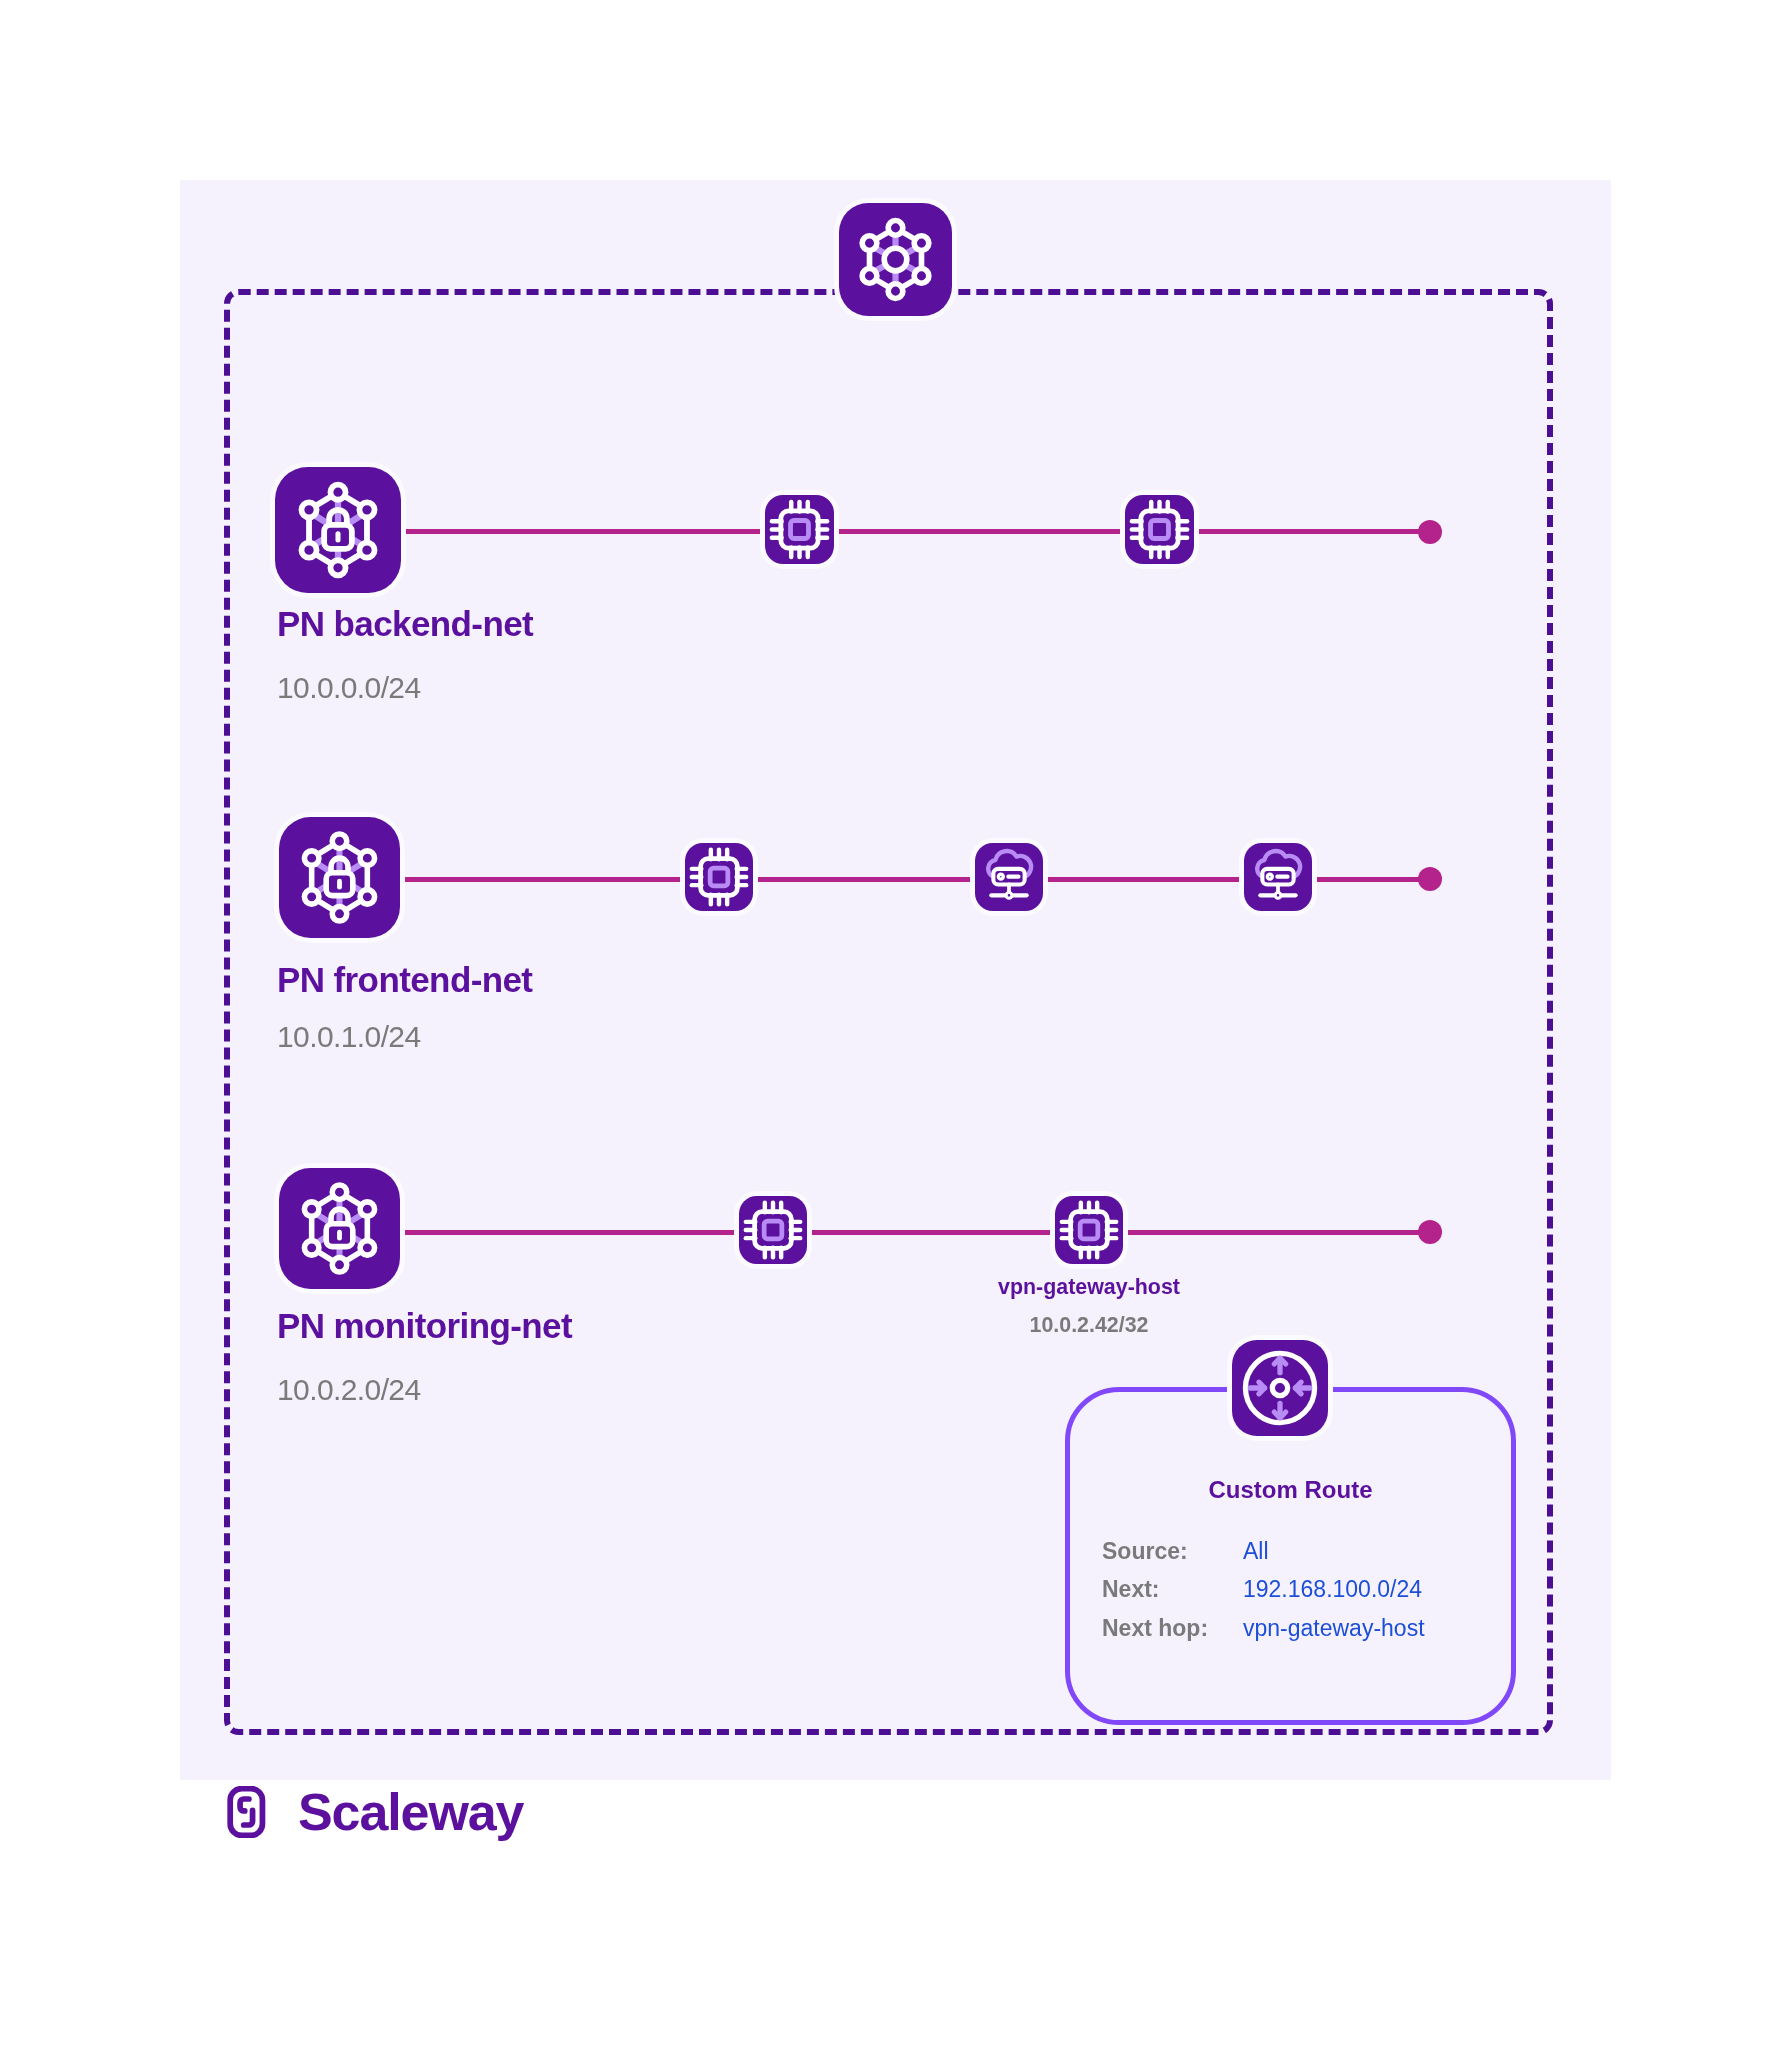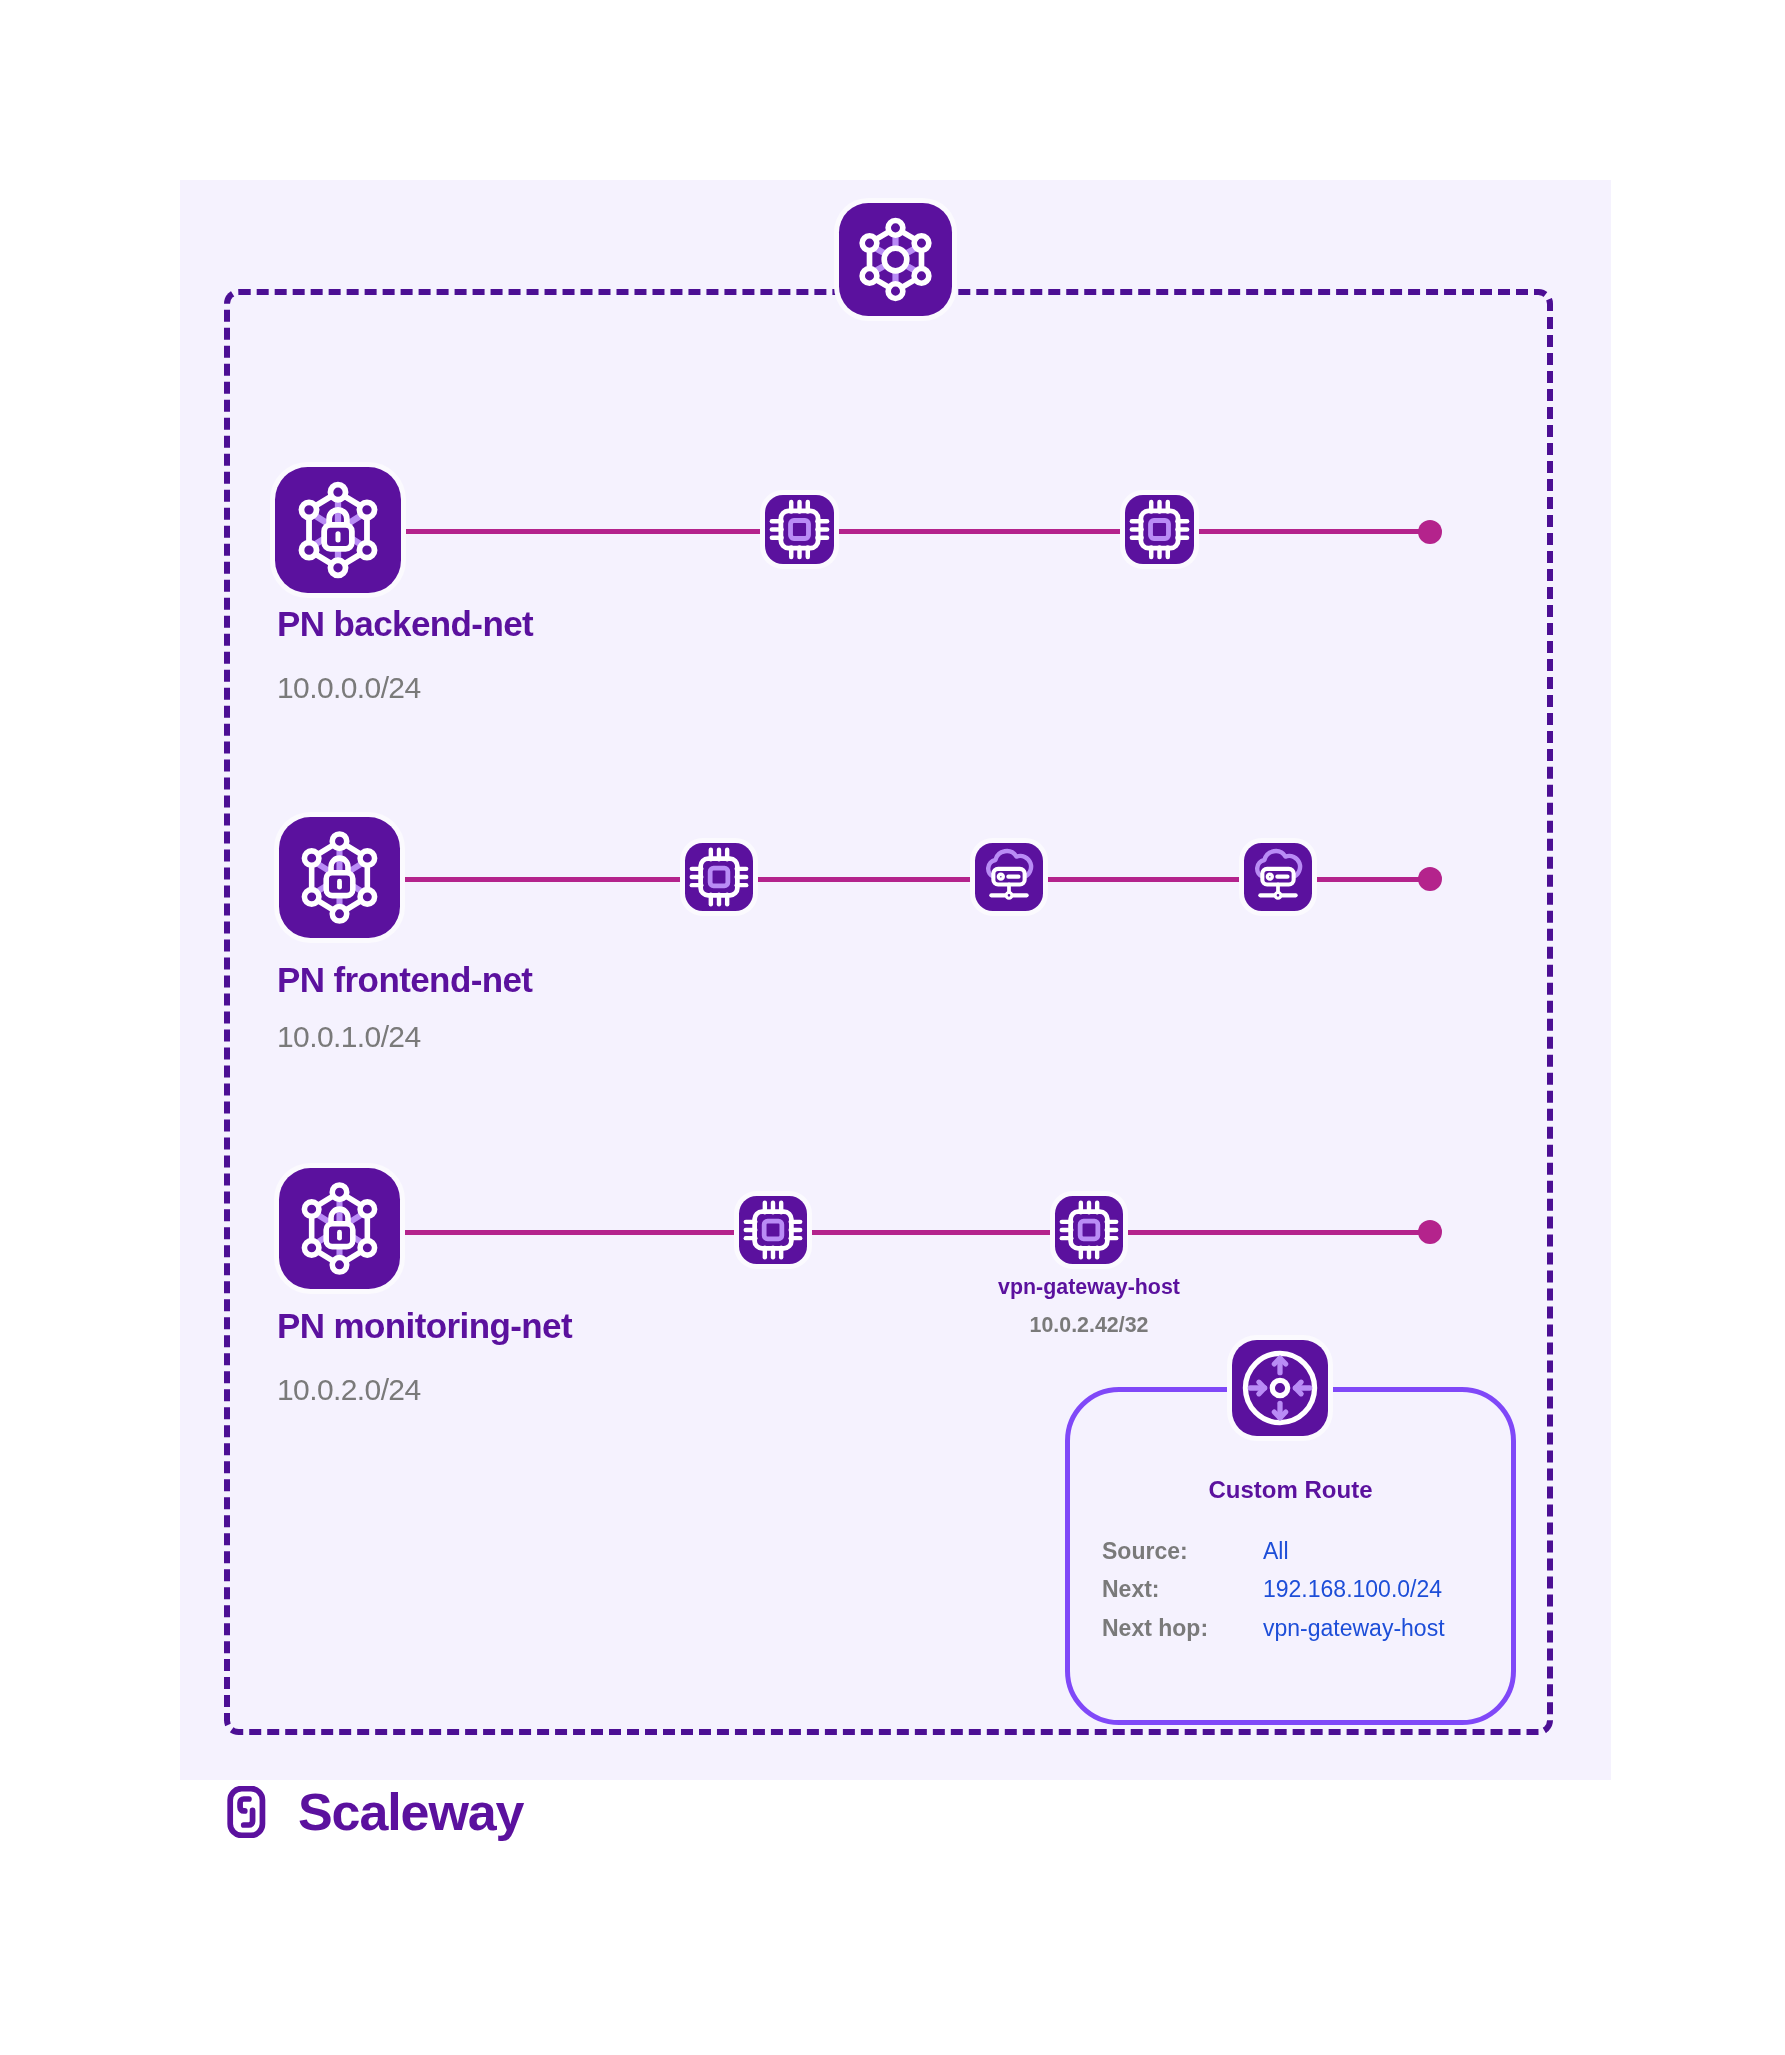--- a/index.html
+++ b/index.html
@@ -73,21 +73,21 @@
     border:5px solid #8048F8;border-radius:54px;box-sizing:border-box;
     z-index:2;
   }
   .route-title{
     position:absolute;left:1065px;top:1476px;width:451px;text-align:center;
     font-size:24px;font-weight:bold;color:#5B119E;z-index:5;
   }
   .route-rows{
     position:absolute;left:1102px;top:1538px;width:394px;z-index:5;
   }
-  .route-row{display:flex;align-items:flex-end;margin-bottom:11.3px;gap:20px;}
+  .route-row{display:flex;align-items:flex-end;margin-bottom:11.3px;}
   .route-key{
     width:141px;font-size:23px;font-weight:bold;color:#7A7A7A;flex:0 0 auto;
   }
   .route-val{font-size:23px;color:#1d4ed8;}
 
   
   .logo{position:absolute;left:225px;top:1786px;display:flex;align-items:center;gap:21px;}
   .logo-mark{width:52px;height:52px;}
   .logo-word{
     font-size:52px;font-weight:bold;color:#5B119E;letter-spacing:-1.1px;line-height:1;

